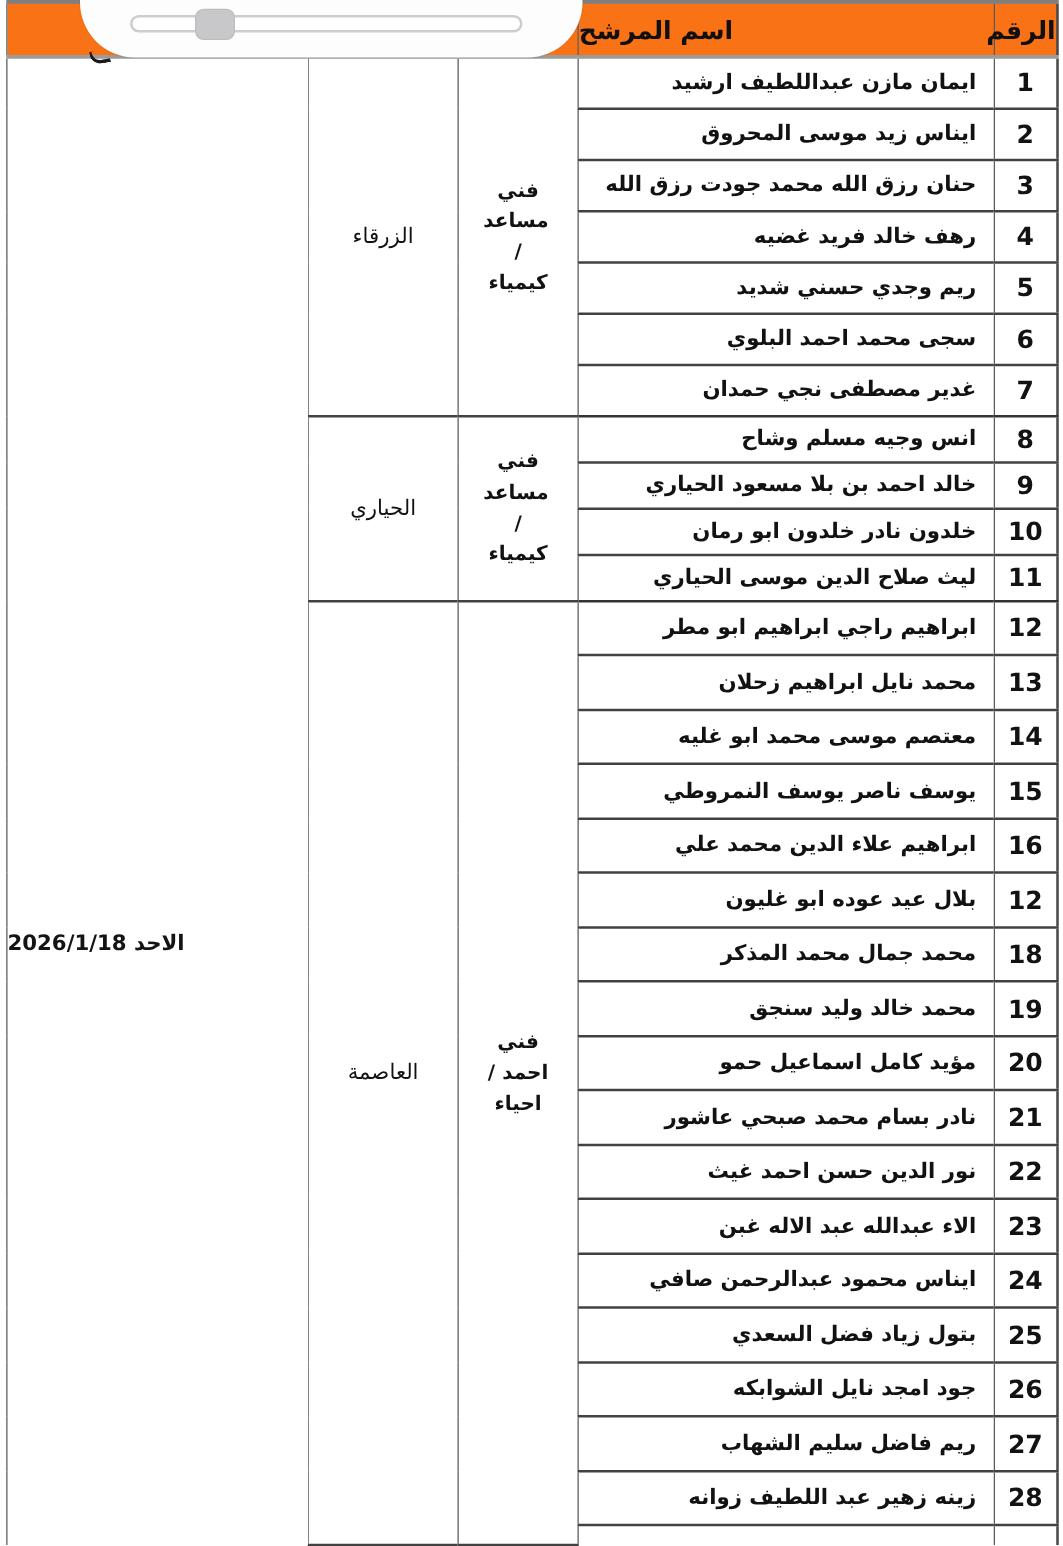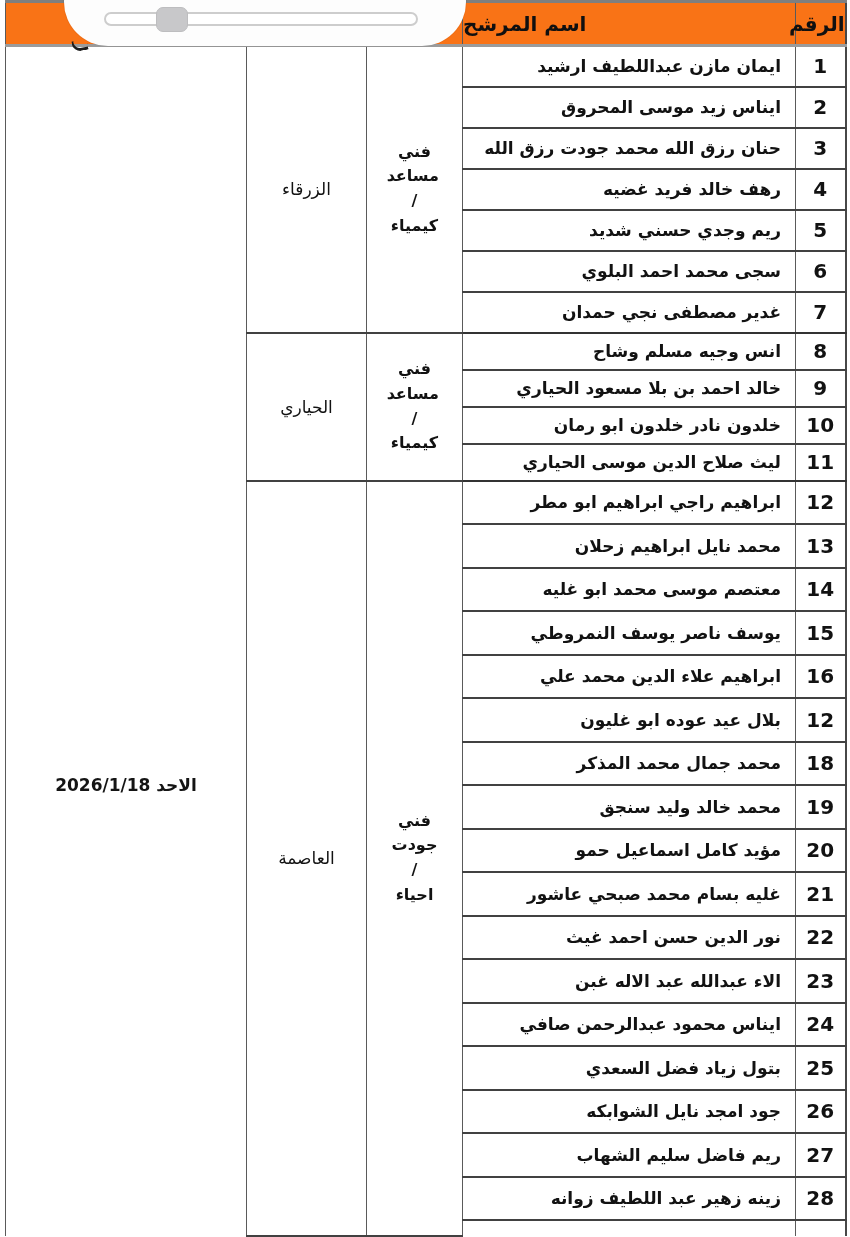--- a/index.html
+++ b/index.html
@@ -43,23 +43,22 @@
   tr.partial{height:16px;}
   tr.partial td{border-bottom:none;}
 
   td.num-cell{font-size:20px;font-weight:bold;text-align:center;}
   td.name-cell{font-size:17px;font-weight:bold;text-align:right;padding:0 14px 0 4px;white-space:nowrap;}
   td.spec-cell{font-size:16px;font-weight:bold;text-align:center;line-height:1.55;padding:0 23px;}
   td.region-cell{font-size:17px;font-weight:normal;text-align:center;}
   td.date-cell{position:relative;border-bottom:none;}
   .date-text{
     position:absolute;top:698px;left:0;width:100%;
-    text-align:center;font-size:17px;font-weight:bold;color:#141414;
+    text-align:left;font-size:17px;font-weight:bold;color:#141414;
     direction:rtl;
-    margin-top:30px;
   }
 
   
   .slider-pill{
     position:absolute;left:64px;top:-42px;width:402px;height:88px;
     background:#fdfdfd;border-radius:44px;z-index:5;
     box-shadow:0 0 0 1px rgba(0,0,0,0.04);
   }
   .slider-track{
     position:absolute;left:40px;top:54px;width:310px;height:10px;
@@ -145,21 +144,21 @@
           <td class="num-cell">10</td>
           <td class="name-cell">خلدون نادر خلدون ابو رمان</td>
         </tr>
         <tr class="g1 gend">
           <td class="num-cell">11</td>
           <td class="name-cell">ليث صلاح الدين موسى الحياري</td>
         </tr>
         <tr class="g2">
           <td class="num-cell">12</td>
           <td class="name-cell">ابراهيم راجي ابراهيم ابو مطر</td>
-          <td class="spec-cell" rowspan="18">فني جودت / احياء</td>
+          <td class="spec-cell" rowspan="18">فني احمد / احياء</td>
           <td class="region-cell" rowspan="18">العاصمة</td>
         </tr>
         <tr class="g2">
           <td class="num-cell">13</td>
           <td class="name-cell">محمد نايل ابراهيم زحلان</td>
         </tr>
         <tr class="g2">
           <td class="num-cell">14</td>
           <td class="name-cell">معتصم موسى محمد ابو غليه</td>
         </tr>
@@ -182,21 +181,21 @@
         <tr class="g2">
           <td class="num-cell">19</td>
           <td class="name-cell">محمد خالد وليد سنجق</td>
         </tr>
         <tr class="g2">
           <td class="num-cell">20</td>
           <td class="name-cell">مؤيد كامل اسماعيل حمو</td>
         </tr>
         <tr class="g2">
           <td class="num-cell">21</td>
-          <td class="name-cell">غليه بسام محمد صبحي عاشور</td>
+          <td class="name-cell">نادر بسام محمد صبحي عاشور</td>
         </tr>
         <tr class="g2">
           <td class="num-cell">22</td>
           <td class="name-cell">نور الدين حسن احمد غيث</td>
         </tr>
         <tr class="g2">
           <td class="num-cell">23</td>
           <td class="name-cell">الاء عبدالله عبد الاله غبن</td>
         </tr>
         <tr class="g2">

